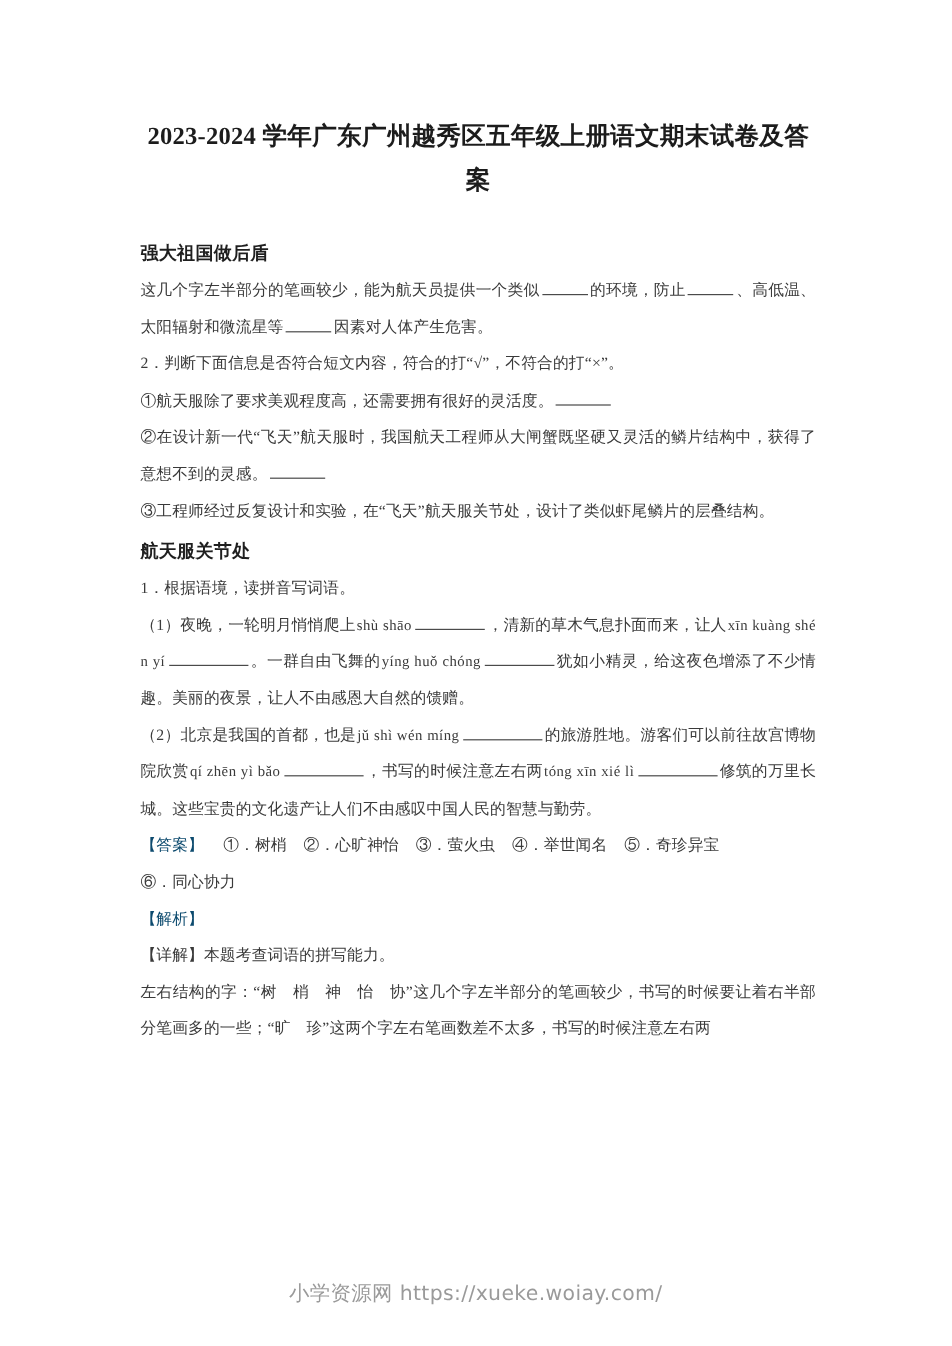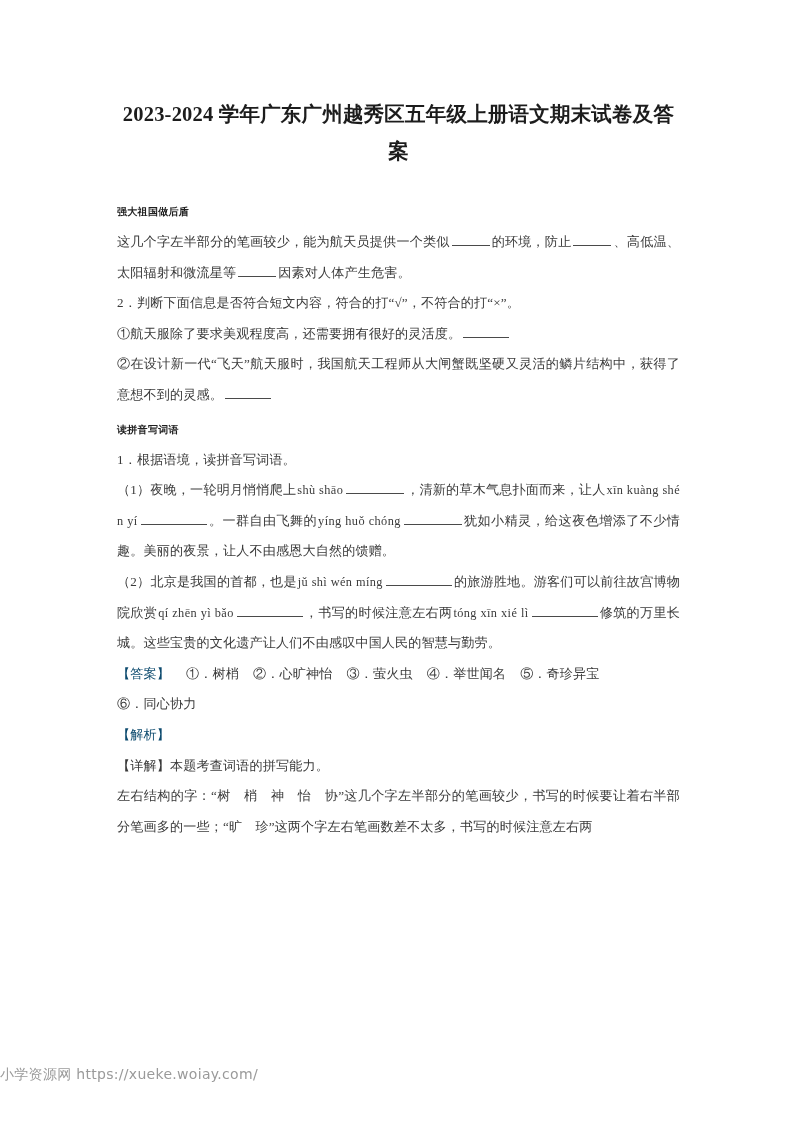--- a/index.html
+++ b/index.html
@@ -37,21 +37,21 @@
     line-height: 37px;
     text-align: center;
     color: #1c1c1c;
     letter-spacing: 0.2px;
     margin: 0 0 0 0;
     font-family: "Liberation Serif", "DejaVu Serif", serif;
   }
 
   
   .sec-head {
-    font-size: 10px;
+    font-size: 15px;
     font-weight: 700;
     color: #1f1f1f;
     line-height: 30px;
     margin: 0;
     letter-spacing: 0.3px;
   }
 
   
   .p {
     font-size: 13.1px;
@@ -102,22 +102,23 @@
   }
   .ans-item { margin-right: 14px; white-space: nowrap; }
   .gap { display: inline-block; width: 16px; }
 
   
   .footer {
     position: absolute;
     left: 0;
     top: 1066px;
     width: 793px;
+    text-align: center;
     font-family: "DejaVu Sans", "Liberation Sans", sans-serif;
-    font-size: 14px;
+    font-size: 17px;
     color: #9a9a9a;
     letter-spacing: 0.3px;
   }
 </style>
 </head>
 <body>
 
 <div class="page">
   <div class="content">
 
@@ -129,24 +130,25 @@
 
 
     <p class="p"><span>这几个字左半部分的笔画较少，能为航天员提供一个类似</span><span class="blank w2"></span><span>的环境，防止</span><span class="blank w2"></span><span>、高低温、太阳辐射和微流星等</span><span class="blank w2"></span><span>因素对人体产生危害。</span></p>
 
     <p class="p">2．判断下面信息是否符合短文内容，符合的打“√”，不符合的打“×”。</p>
 
     <p class="p"><span>①航天服除了要求美观程度高，还需要拥有很好的灵活度。</span><span class="blank w3"></span></p>
 
     <p class="p"><span>②在设计新一代“飞天”航天服时，我国航天工程师从大闸蟹既坚硬又灵活的鳞片结构中，获得了意想不到的灵感。</span><span class="blank w3"></span></p>
 
+    <p class="p">③工程师经过反复设计和实验，在“飞天”航天服关节处，设计了类似虾尾鳞片的层叠结构。</p>
 
     <div class="spacer-sm"></div>
 
-    <div class="sec-head">读拼音写词语</div>
+    <div class="sec-head">航天服关节处</div>
 
     <p class="p">1．根据语境，读拼音写词语。</p>
 
     <p class="p"><span>（1）</span><span>夜晚，一轮明月悄悄爬上</span><span class="py">shù shāo</span><span class="blank w4"></span><span>，清新的草木气息扑面而来，让人</span><span class="py">xīn kuàng shén yí</span><span class="blank w5"></span><span>。一群自由飞舞的</span><span class="py">yíng huǒ chóng</span><span class="blank w4"></span><span>犹如小精灵，给这夜色增添了不少情趣。美丽的夜景，让人不由感恩大自然的馈赠。</span></p>
 
     <p class="p"><span>（2）</span><span>北京是我国的首都，也是</span><span class="py">jǔ shì wén míng</span><span class="blank w5"></span><span>的旅游胜地。游客们可以前往故宫博物院欣赏</span><span class="py">qí zhēn yì bǎo</span><span class="blank w5"></span><span>，书写的时候注意左右两</span><span class="py">tóng xīn xié lì</span><span class="blank w5"></span><span>修筑的万里长城。这些宝贵的文化遗产让人们不由感叹中国人民的智慧与勤劳。</span></p>
 
     <p class="ans-line"><span class="ans-label">【答案】</span><span class="gap"></span><span class="ans-item">①．树梢</span><span class="ans-item">②．心旷神怡</span><span class="ans-item">③．萤火虫</span><span class="ans-item">④．举世闻名</span><span class="ans-item">⑤．奇珍异宝</span><span class="ans-item">⑥．同心协力</span></p>
 
     <p class="p"><span class="ana-label">【解析】</span></p>

